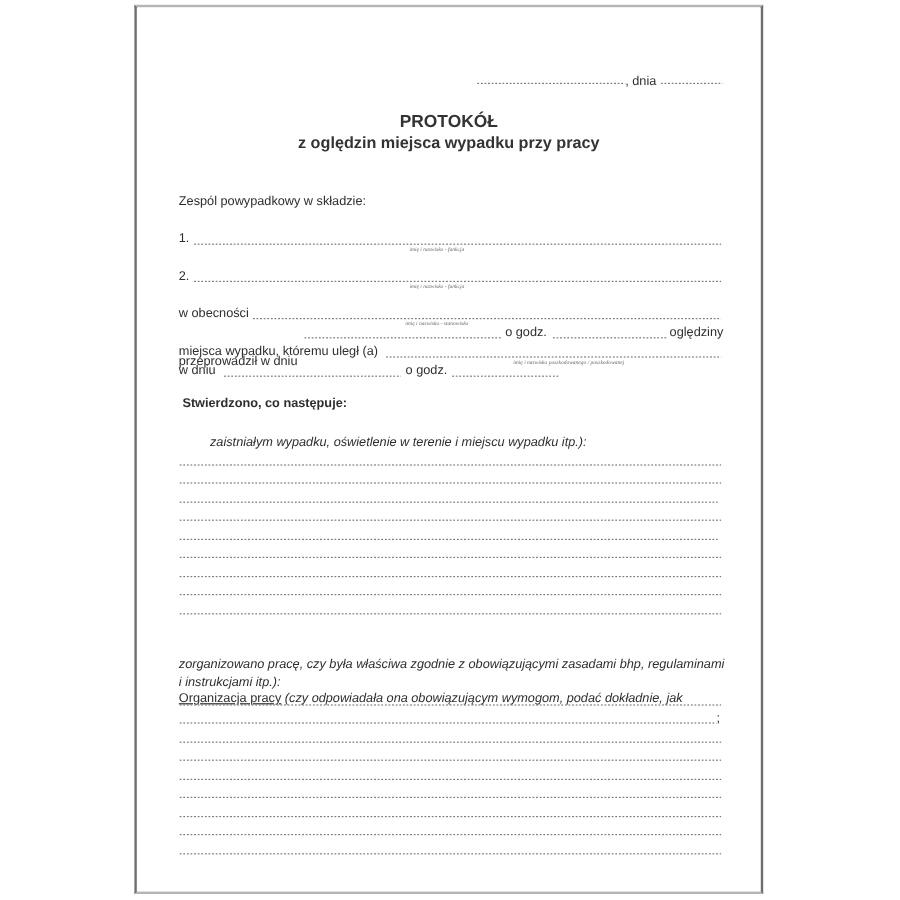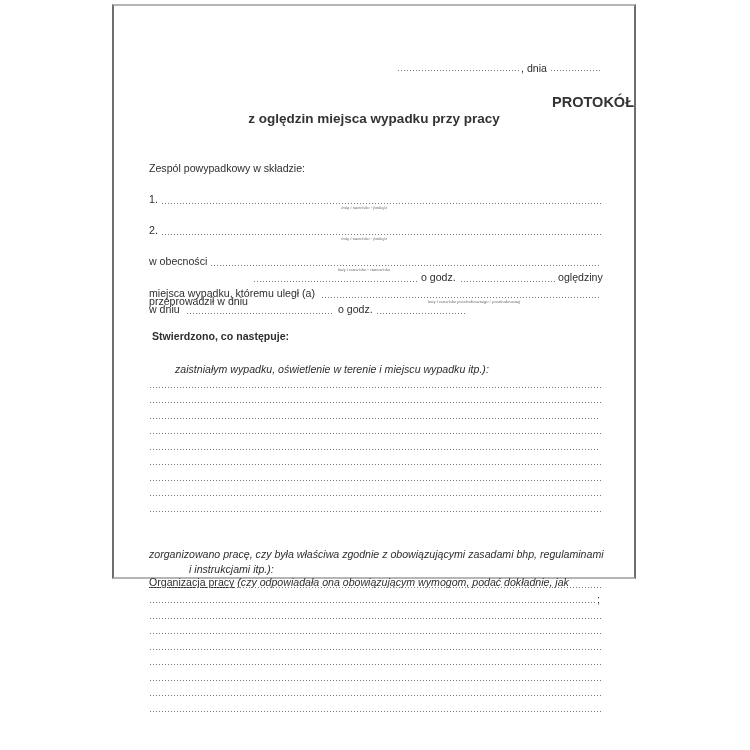--- a/index.html
+++ b/index.html
@@ -13,21 +13,21 @@
       position: relative;
       overflow: hidden;
       font-family: "Liberation Sans", sans-serif;
       color: #2e2e2e;
     }
     .page {
       position: absolute;
       left: 112px;
       top: 4px;
       width: 524px;
-      height: 575px;
+      height: 741px;
       background: #ffffff;
       border-left: 2px solid #6e6e6e;
       border-right: 2px solid #6e6e6e;
       border-top: 2px solid #b5b5b5;
       border-bottom: 2px solid #b5b5b5;
       box-sizing: border-box;
     }
     .abs {
       position: absolute;
       white-space: nowrap;
@@ -39,21 +39,20 @@
     .title {
       left: 0;
       width: 100%;
       text-align: center;
       font-weight: bold;
       color: #333;
     }
     .title-main {
       font-size: 14.5px;
       line-height: 17px;
-      text-align: right;
     }
     .title-sub {
       font-size: 13.5px;
       line-height: 16px;
     }
     .caption {
       font-family: "Liberation Serif", serif;
       font-style: italic;
       font-size: 4.6px;
       line-height: 6px;
@@ -140,21 +139,21 @@
     <div class="dotline" style="left:35px; top:458px; width:452px;"></div>
     <div class="dotline" style="left:35px; top:474px; width:452px;"></div>
     <div class="dotline" style="left:35px; top:489px; width:452px;"></div>
     <div class="dotline" style="left:35px; top:505px; width:452px;"></div>
   </div>
 
   <div class="abs txt" style="left:35px; top:526px;margin-top:44px;">
     <span class="ul">Organizacja pracy</span><span class="ital"> (czy odpowiadała ona obowiązującym wymogom, podać dokładnie, jak</span>
   </div>
   <div class="abs txt ital" style="left:35px; top:542px;">zorganizowano pracę, czy była właściwa zgodnie z obowiązującymi zasadami bhp, regulaminami</div>
-  <div class="abs txt ital" style="left:35px; top:557px;margin-left:40px;">i instrukcjami itp.):</div>
+  <div class="abs txt ital" style="left:35px; top:557px;">i instrukcjami itp.):</div>
 
   <div>
     <div class="dotline" style="left:35px; top:581px; width:452px;"></div>
     <div class="dotline" style="left:35px; top:596px; width:448px;"></div>
     <div class="abs txt" style="left:483px; top:587px;">;</div>
     <div class="dotline" style="left:35px; top:612px; width:452px;"></div>
     <div class="dotline" style="left:35px; top:627px; width:452px;"></div>
     <div class="dotline" style="left:35px; top:643px; width:452px;"></div>
     <div class="dotline" style="left:35px; top:658px; width:452px;"></div>
     <div class="dotline" style="left:35px; top:674px; width:452px;"></div>

